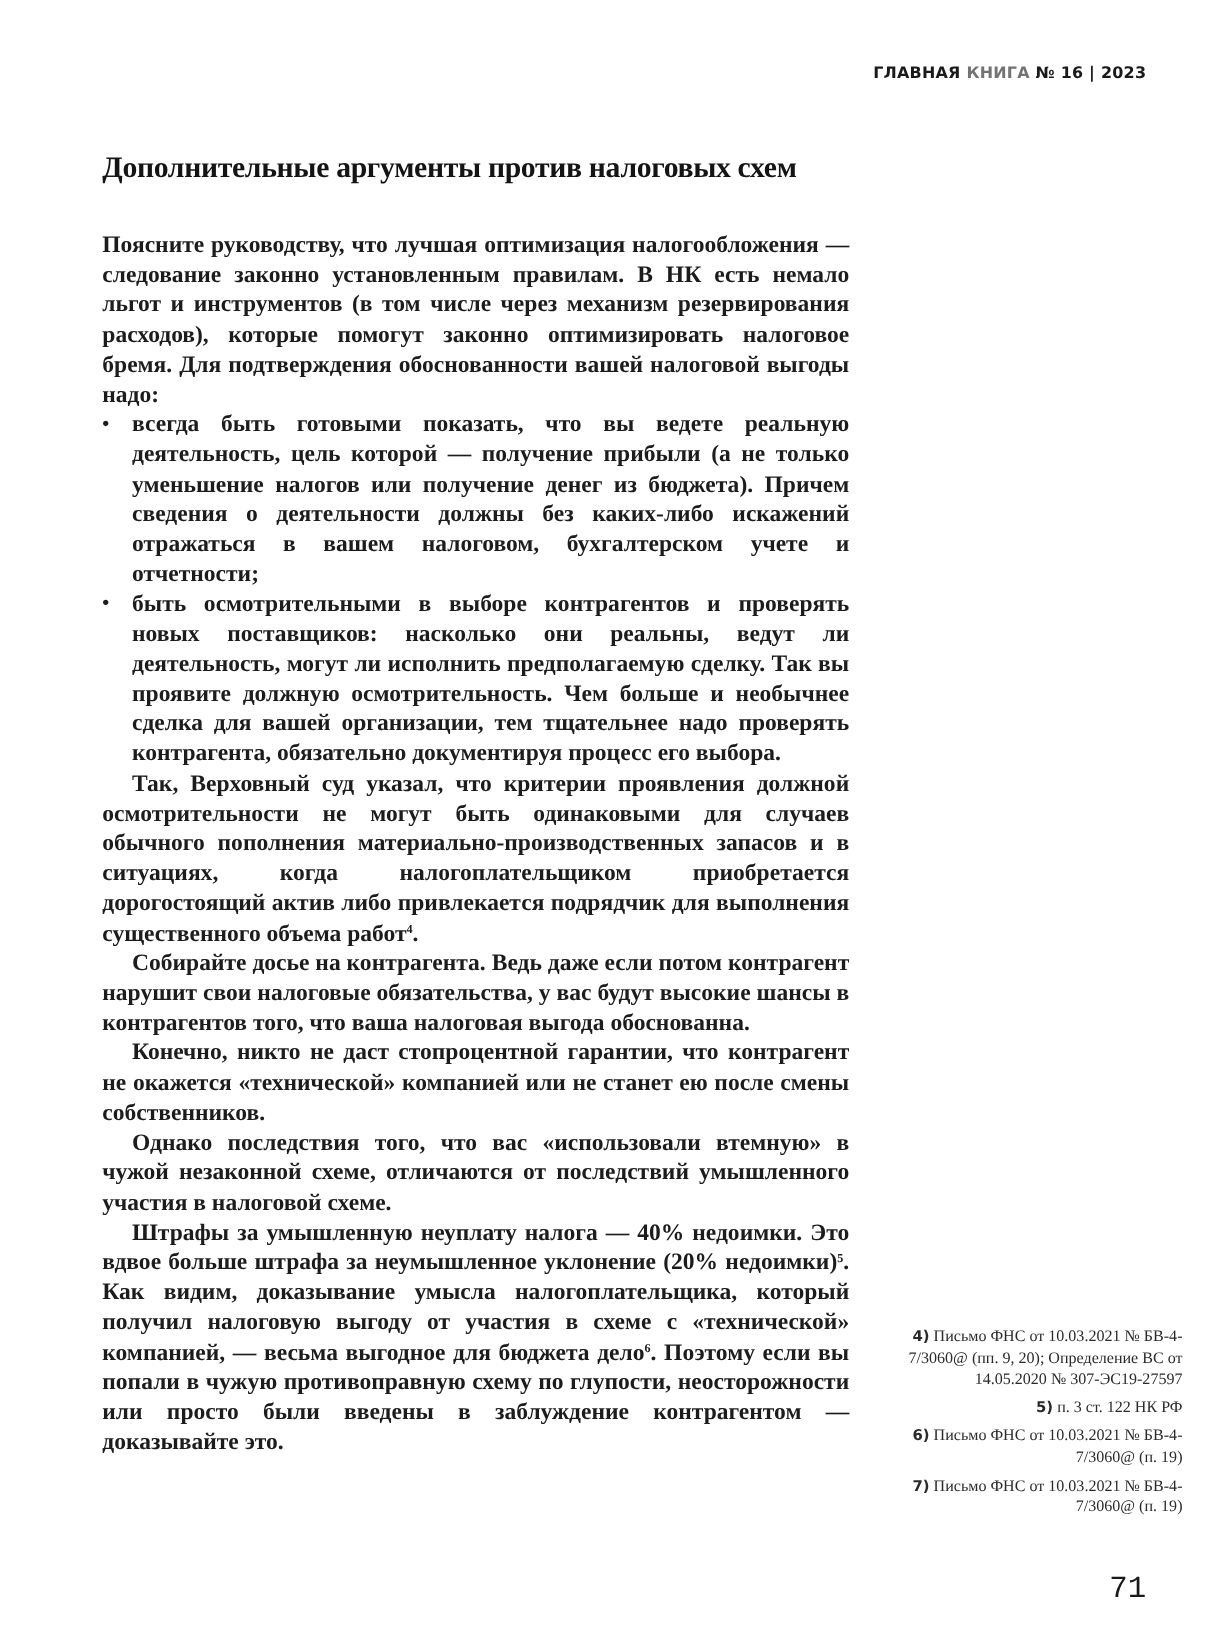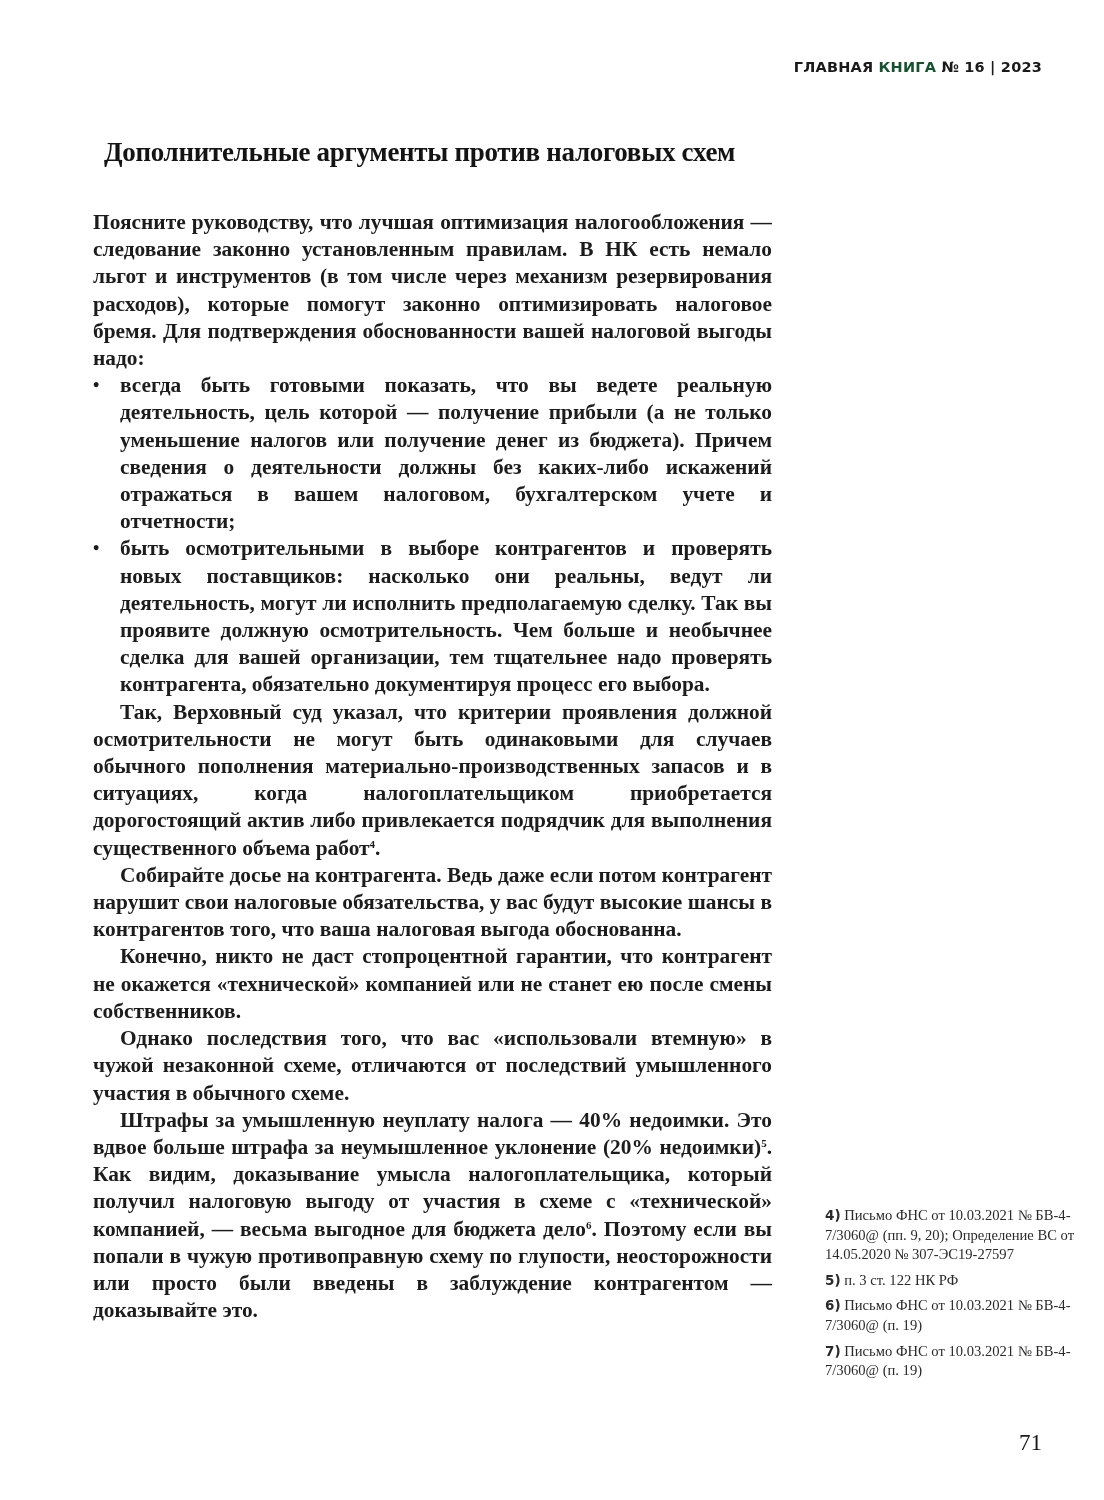--- a/index.html
+++ b/index.html
@@ -18,24 +18,24 @@
       position: absolute;
       top: 59px;
       right: 62px;
       font-family: "DejaVu Sans", sans-serif;
       font-weight: bold;
       font-size: 14.5px;
       letter-spacing: 0.2px;
       color: #1a1a1a;
       white-space: nowrap;
     }
-    .running-head .accent { color: #14532d; }
+    .running-head .accent { color: #737373; }
     .title {
       position: absolute;
-      left: 104px;
+      left: 93px;
       top: 138px;
       width: 680px;
       margin: 0;
       font-family: "Liberation Serif", serif;
       font-weight: bold;
       font-size: 27px;
       line-height: 29px;
       letter-spacing: -0.3px;
       color: #141414;
     }
@@ -83,32 +83,33 @@
       left: 825px;
       top: 1206px;
       width: 250px;
       font-family: "Liberation Serif", serif;
       font-size: 14.6px;
       line-height: 19.6px;
       color: #2a2a2a;
     }
     .footnote {
       margin: 0 0 6px 0;
+      text-align: right;
     }
     .footnote .num {
       font-family: "DejaVu Sans", sans-serif;
       font-weight: bold;
       font-size: 13.5px;
     }
     .page-number {
       position: absolute;
       top: 1430px;
       right: 62px;
-      font-family: Liberation Serif, serif;
-      font-size: 23px;
+      font-family: Liberation Mono, monospace;
+      font-size: 28px;
       color: #1a1a1a;
     }
   </style>
 </head>
 <body>
 
 <div class="running-head">
   <span>ГЛАВНАЯ</span>
   <span class="accent">КНИГА</span>
   <span>№ 16 | 2023</span>
@@ -124,21 +125,21 @@
       <span>всегда быть готовыми показать, что вы ведете реальную деятельность, цель которой — получение прибыли (а не только уменьшение налогов или получение денег из бюджета). Причем сведения о деятельности должны без каких-либо искажений отражаться в вашем налоговом, бухгалтерском учете и отчетности;</span>
     </li>
     <li>
       <span class="bullet">•</span>
       <span>быть осмотрительными в выборе контрагентов и проверять новых поставщиков: насколько они реальны, ведут ли деятельность, могут ли исполнить предполагаемую сделку. Так вы проявите должную осмотрительность. Чем больше и необычнее сделка для вашей организации, тем тщательнее надо проверять контрагента, обязательно документируя процесс его выбора.</span>
     </li>
   </ul>
   <p class="indent"><span>Так, Верховный суд указал, что критерии проявления должной осмотрительности не могут быть одинаковыми для случаев обычного пополнения материально-производственных запасов и в ситуациях, когда налогоплательщиком приобретается дорогостоящий актив либо привлекается подрядчик для выполнения существенного объема работ</span><sup>4</sup><span>.</span></p>
   <p class="indent">Собирайте досье на контрагента. Ведь даже если потом контрагент нарушит свои налоговые обязательства, у вас будут высокие шансы в контрагентов того, что ваша налоговая выгода обоснованна.</p>
   <p class="indent">Конечно, никто не даст стопроцентной гарантии, что контрагент не окажется «технической» компанией или не станет ею после смены собственников.</p>
-  <p class="indent">Однако последствия того, что вас «использовали втемную» в чужой незаконной схеме, отличаются от последствий умышленного участия в обычного схеме.</p>
+  <p class="indent">Однако последствия того, что вас «использовали втемную» в чужой незаконной схеме, отличаются от последствий умышленного участия в налоговой схеме.</p>
   <p class="indent"><span>Штрафы за умышленную неуплату налога — 40% недоимки. Это вдвое больше штрафа за неумышленное уклонение (20% недоимки)</span><sup>5</sup><span>. Как видим, доказывание умысла налогоплательщика, который получил налоговую выгоду от участия в схеме с «технической» компанией, — весьма выгодное для бюджета дело</span><sup>6</sup><span>. Поэтому если вы попали в чужую противоправную схему по глупости, неосторожности или просто были введены в заблуждение контрагентом — доказывайте это.</span></p>
 </div>
 
 <div class="footnotes">
   <p class="footnote"><span class="num">4)</span> <span>Письмо ФНС от 10.03.2021 № БВ-4-7/3060@ (пп. 9, 20); Определение ВС от 14.05.2020 № 307-ЭС19-27597</span></p>
   <p class="footnote"><span class="num">5)</span> <span>п. 3 ст. 122 НК РФ</span></p>
   <p class="footnote"><span class="num">6)</span> <span>Письмо ФНС от 10.03.2021 № БВ-4-7/3060@ (п. 19)</span></p>
   <p class="footnote"><span class="num">7)</span> <span>Письмо ФНС от 10.03.2021 № БВ-4-7/3060@ (п. 19)</span></p>
 </div>
 

